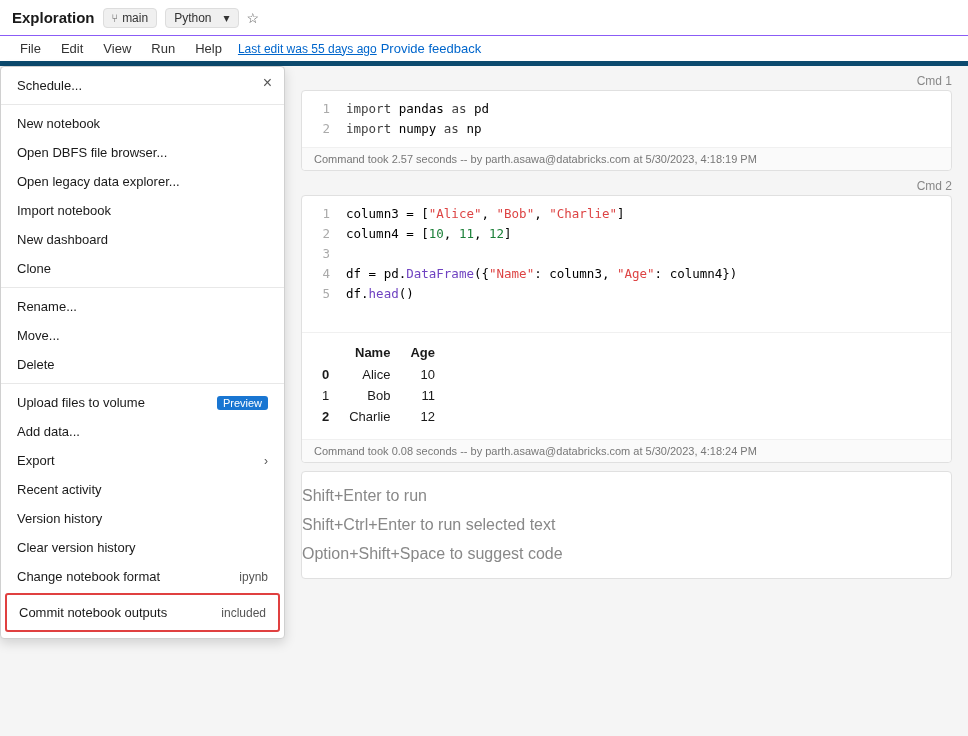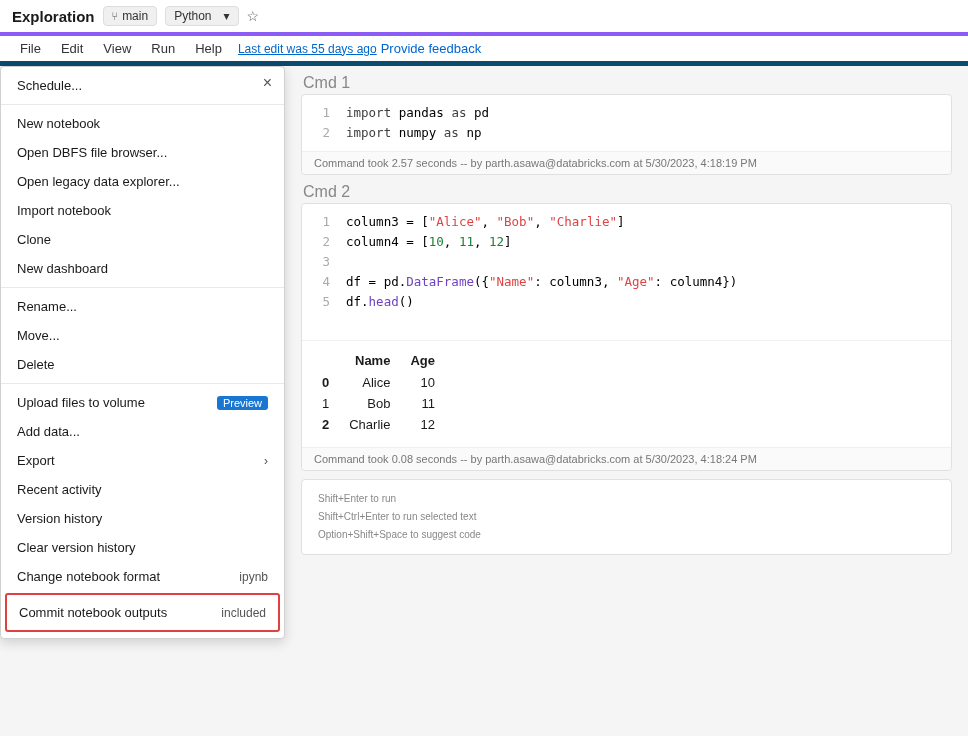--- a/index.html
+++ b/index.html
@@ -12,21 +12,21 @@
       overflow: hidden;
       position: relative;
     }
 
     
     .top-bar {
       display: flex;
       align-items: center;
       height: 36px;
       background: #fff;
-      border-bottom: 4px solid #8b5cf6;
+      border-bottom: 1px solid #8b5cf6;
       padding: 0 12px;
       gap: 8px;
       position: relative;
       z-index: 10;
     }
     .notebook-title {
       font-weight: 700;
       font-size: 15px;
       color: #1a1a1a;
     }
@@ -176,24 +176,25 @@
     
     .notebook-area {
       flex: 1;
       background: #f5f5f5;
       overflow-y: auto;
       padding: 8px 16px;
       margin-left: 285px;
     }
 
     .cmd-label {
-      font-size: 16px;
+      font-size: 12px;
       color: #888;
       margin-bottom: 2px;
       padding-left: 2px;
+      text-align: right;
     }
 
     .cell {
       background: #fff;
       border: 1px solid #e0e0e0;
       border-radius: 4px;
       margin-bottom: 8px;
     }
     .cell-code {
       padding: 8px 12px;
@@ -251,22 +252,22 @@
     }
     .output-table tr:nth-child(odd) td:first-child {
       font-weight: 600;
     }
 
     
     .empty-cell {
       background: #fff;
       border: 1px solid #e0e0e0;
       border-radius: 4px;
-      padding: 10px 16px;
-      font-size: 10px;
+      padding: 10px 0;
+      font-size: 16px;
       color: #888;
       line-height: 1.8;
     }
   </style>
 </head>
 <body>
 
 <div class="top-bar">
   <span class="notebook-title">Exploration</span>
   <div class="branch-badge">
@@ -307,24 +308,24 @@
     <div class="dropdown-item">
       <span>Open DBFS file browser...</span>
     </div>
     <div class="dropdown-item">
       <span>Open legacy data explorer...</span>
     </div>
     <div class="dropdown-item">
       <span>Import notebook</span>
     </div>
     <div class="dropdown-item">
+      <span>New dashboard</span>
+    </div>
+    <div class="dropdown-item">
       <span>Clone</span>
-    </div>
-    <div class="dropdown-item">
-      <span>New dashboard</span>
     </div>
 
     <div class="dropdown-separator"></div>
 
     <div class="dropdown-item">
       <span>Rename...</span>
     </div>
     <div class="dropdown-item">
       <span>Move...</span>
     </div>

